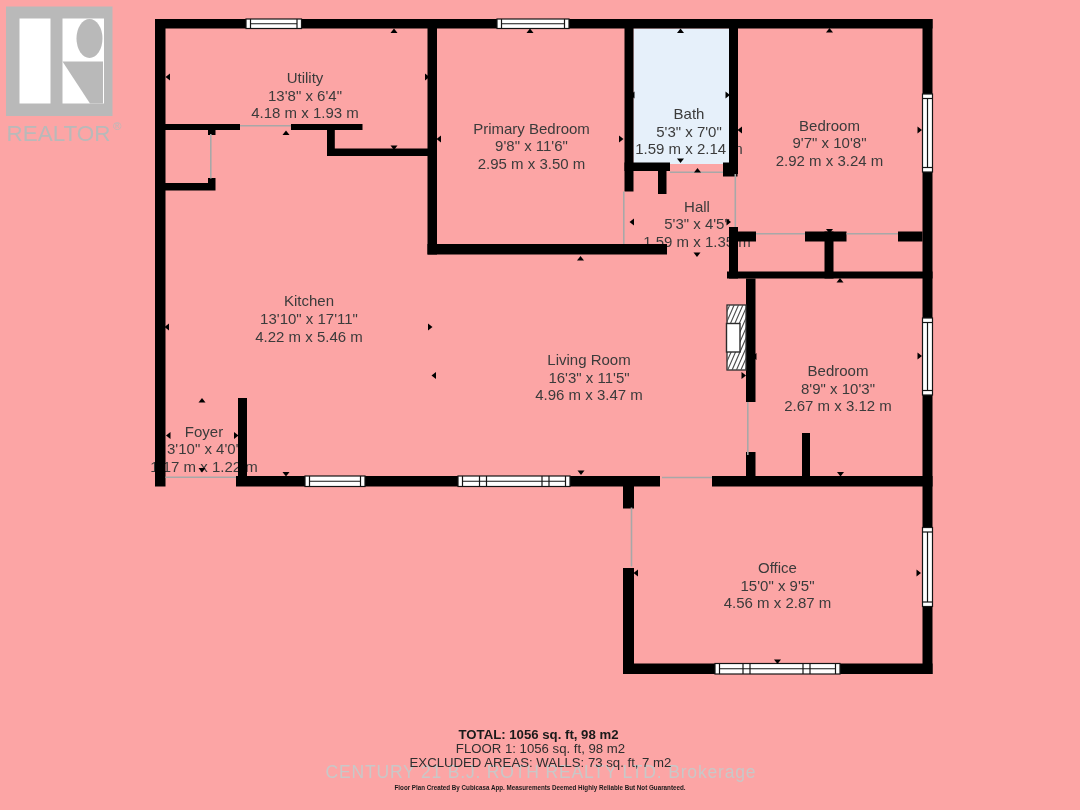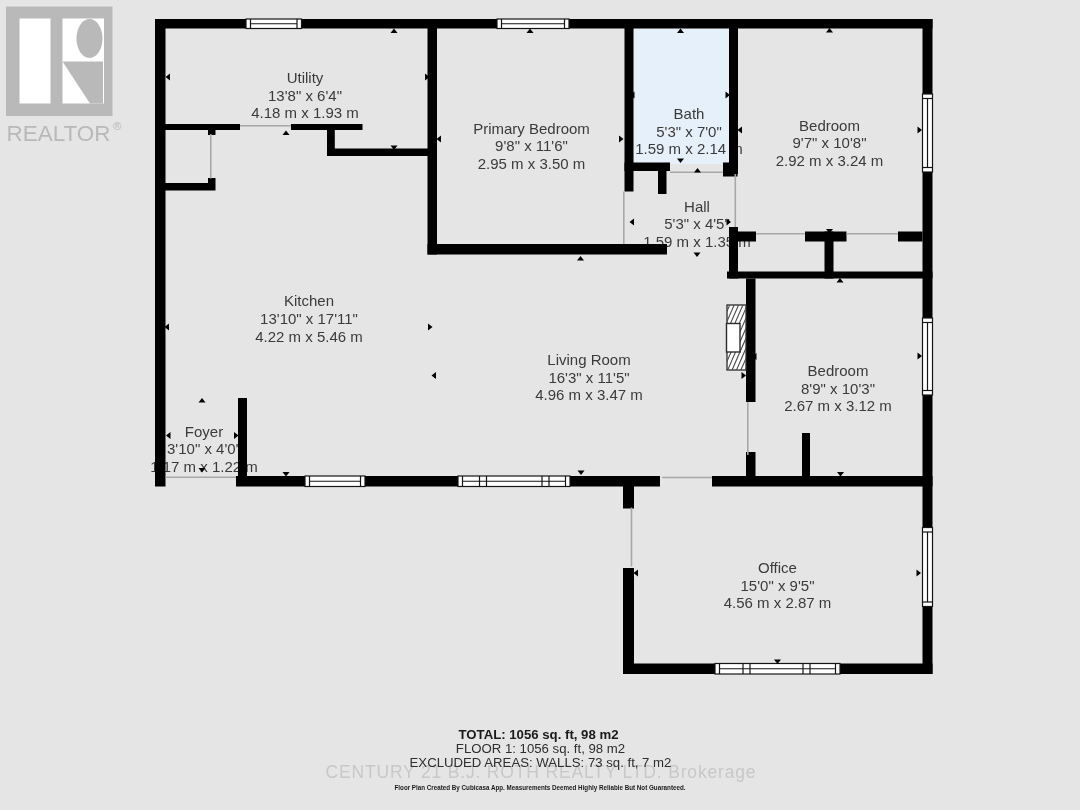--- a/index.html
+++ b/index.html
@@ -1,16 +1,16 @@
 <!DOCTYPE html>
 <html><head>
 <meta charset="utf-8">
 <style>
   html,body{margin:0;padding:0;background:#ffffff;}
-  #page{position:relative;width:1080px;height:810px;background:#e5e5e5;overflow:hidden;will-change:transform;transform:translateZ(0);
+  #page{position:relative;width:1080px;height:810px;background:#fca5a5;overflow:hidden;will-change:transform;transform:translateZ(0);
         font-family:"Liberation Sans", sans-serif;}
   svg text{font-family:"Liberation Sans", sans-serif;}
 </style>
 </head>
 <body>
 <div id="page">
 <svg width="1080" height="810" viewBox="0 0 1080 810">
 
 <rect x="633.5" y="28.5" width="95.5" height="135.5" fill="#e6f0fa"></rect>
 <g fill="#3b3b3b" font-size="15px" text-anchor="middle">

